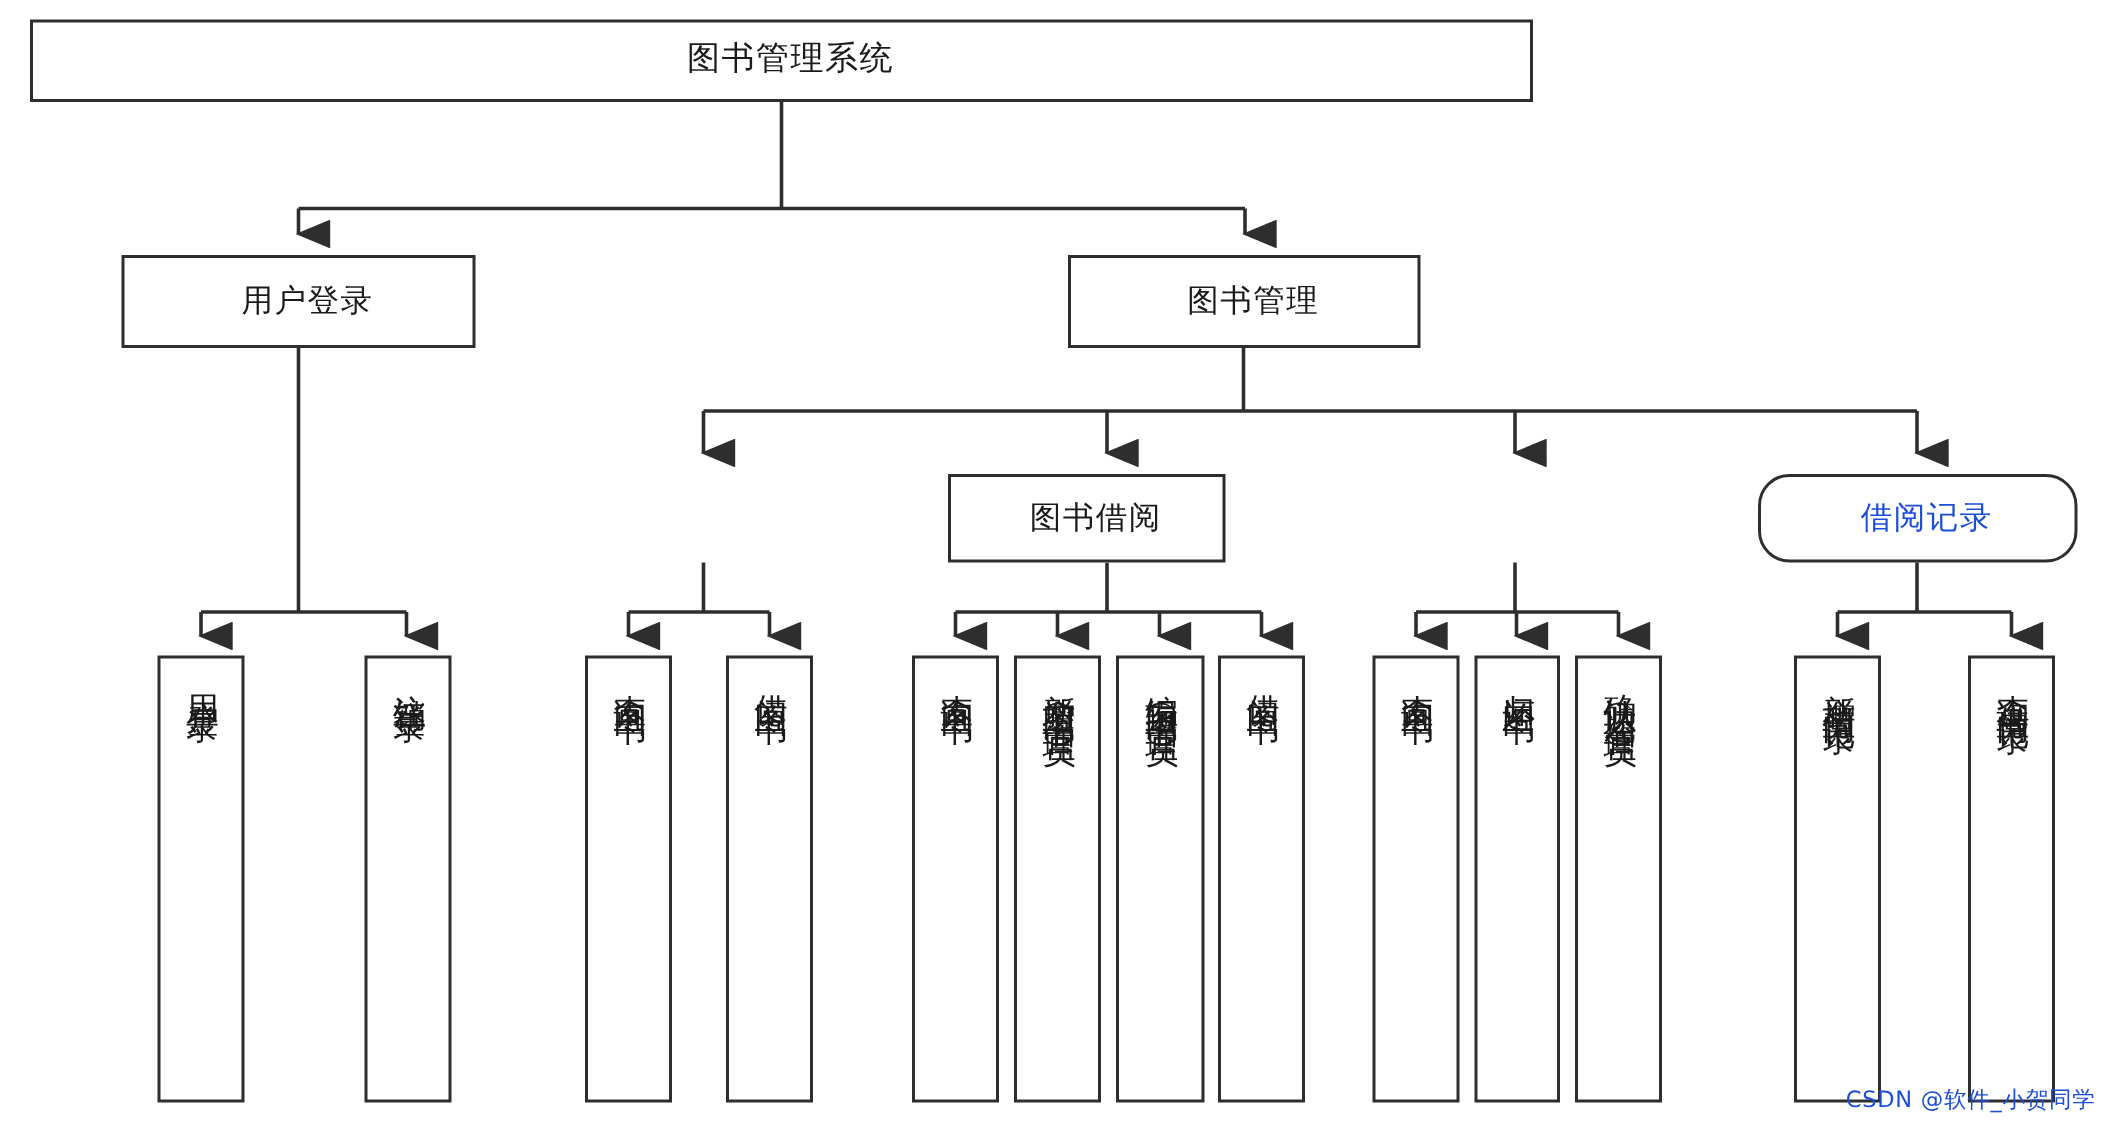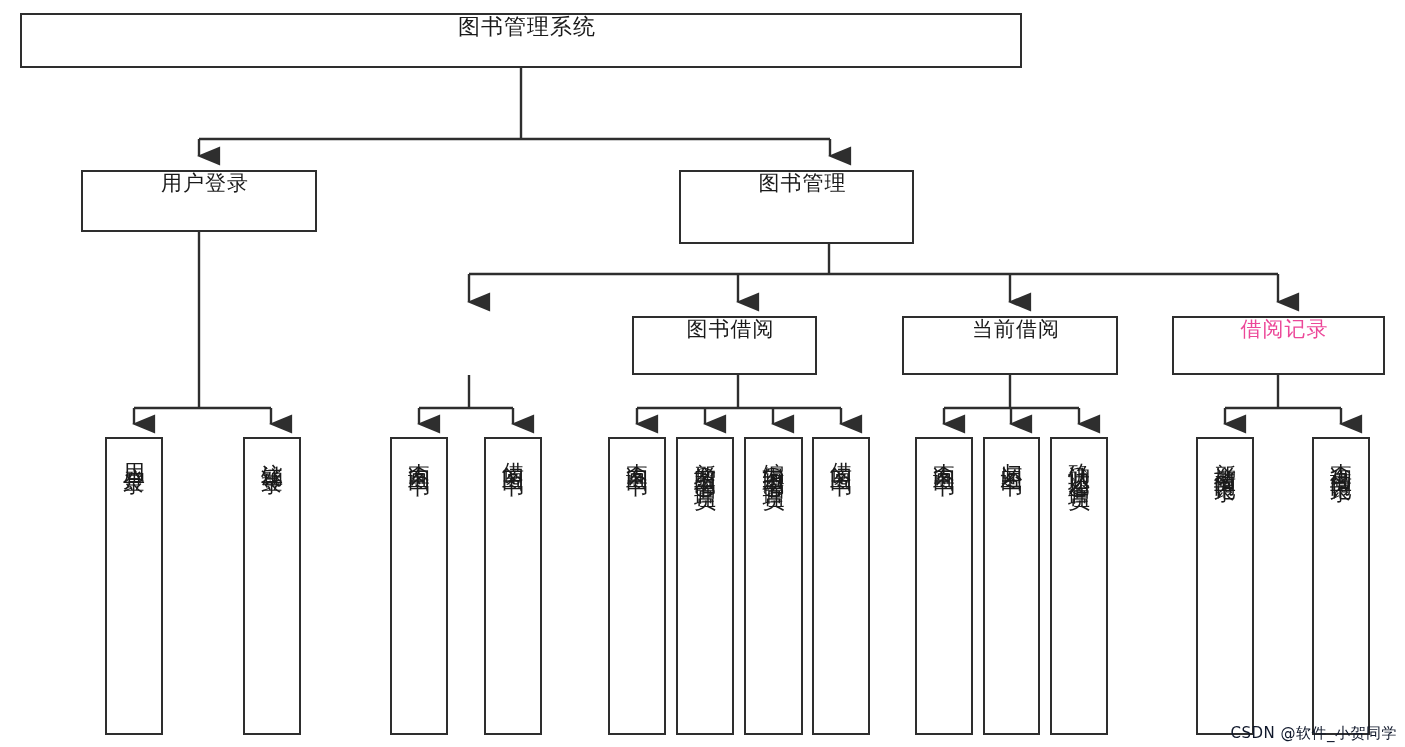--- a/index.html
+++ b/index.html
@@ -1,21 +1,21 @@
 <!DOCTYPE html>
 <html><head>
 <meta charset="utf-8">
 <style>
   html,body{margin:0;padding:0;background:#ffffff;}
   body{width:1405px;height:747px;overflow:hidden;
        font-family:"DejaVu Sans","Liberation Sans",sans-serif;}
   #diagram-root{position:relative;width:1405px;height:747px;background:#fff;}
   svg.connectors{position:absolute;left:0;top:0;width:1405px;height:747px;}
   .node{position:absolute;box-sizing:border-box;background:#ffffff;
-        border:2px solid #2e2e2e;display:flex;
+        border:2px solid #2e2e2e;display:flex;align-items:center;
         justify-content:center;color:#1a1a1a;padding-left:12px;}
   .node .lbl{display:block;text-align:center;line-height:1.12;}
   .node.horiz .lbl{font-size:21px;letter-spacing:1px;}
   .node.root .lbl{font-size:22px;letter-spacing:1px;}
   .node.vert{padding:6px 2px;align-items:flex-start;justify-content:center;}
   .node.vert .lbl{writing-mode:vertical-rl;text-orientation:upright;
                   font-size:22px;letter-spacing:4px;line-height:1.0;
                   white-space:nowrap;}
   #watermark{position:absolute;right:8px;bottom:4px;font-size:15px;
              color:#b9b9b9;letter-spacing:.5px;white-space:nowrap;}
@@ -75,31 +75,28 @@
     </g>
   </svg>
 
   <div class="node root horiz" style="left: 20px; top: 13px; width: 1002px; height: 55px; border-color: rgb(46, 46, 46); background: rgb(255, 255, 255); color: rgb(26, 26, 26);">
     <span class="lbl">图书管理系统</span>
   </div>
 
   <div class="node horiz" style="left: 81px; top: 170px; width: 236px; height: 62px; border-color: rgb(46, 46, 46); background: rgb(255, 255, 255); color: rgb(26, 26, 26);">
     <span class="lbl">用户登录</span>
   </div>
-  <div class="node horiz" style="left: 679px; top: 170px; width: 235px; height: 74px; border-color: rgb(46, 46, 46); background: rgb(255, 255, 255); color: rgb(26, 26, 26);">
+  <div class="node horiz" style="left: 712px; top: 170px; width: 235px; height: 62px; border-color: rgb(46, 46, 46); background: rgb(255, 255, 255); color: rgb(26, 26, 26);">
     <span class="lbl">图书管理</span>
   </div>
 
   <div class="node horiz" style="left: 632px; top: 316px; width: 185px; height: 59px; border-color: rgb(46, 46, 46); background: rgb(255, 255, 255); color: rgb(26, 26, 26);">
     <span class="lbl">图书借阅</span>
   </div>
-  <div class="node horiz" style="left: 902px; top: 316px; width: 216px; height: 59px; border-color: rgb(46, 46, 46); background: rgb(255, 255, 255); color: rgb(26, 26, 26);">
-    <span class="lbl">当前借阅</span>
-  </div>
-  <div class="node horiz" style="left: 1172px; top: 316px; width: 213px; height: 59px; border-color: rgb(46, 46, 46); background: rgb(255, 255, 255); color: #ec4899;">
+  <div class="node horiz" style="left: 1172px; top: 316px; width: 213px; height: 59px; border-color: rgb(46, 46, 46); background: rgb(255, 255, 255); color: #1d4ed8; border-radius: 21px;">
     <span class="lbl">借阅记录</span>
   </div>
 
   <div class="node vert" style="left: 105px; top: 437px; width: 58px; height: 298px; border-color: rgb(46, 46, 46); background: rgb(255, 255, 255); color: rgb(26, 26, 26);">
     <span class="lbl">用户登录</span>
   </div>
   <div class="node vert" style="left: 243px; top: 437px; width: 58px; height: 298px; border-color: rgb(46, 46, 46); background: rgb(255, 255, 255); color: rgb(26, 26, 26);">
     <span class="lbl">注销登录</span>
   </div>
   <div class="node vert" style="left: 390px; top: 437px; width: 58px; height: 298px; border-color: rgb(46, 46, 46); background: rgb(255, 255, 255); color: rgb(26, 26, 26);">
@@ -129,14 +126,14 @@
   <div class="node vert" style="left: 1050px; top: 437px; width: 58px; height: 298px; border-color: rgb(46, 46, 46); background: rgb(255, 255, 255); color: rgb(26, 26, 26);">
     <span class="lbl">确认归还（管理员）</span>
   </div>
   <div class="node vert" style="left: 1196px; top: 437px; width: 58px; height: 298px; border-color: rgb(46, 46, 46); background: rgb(255, 255, 255); color: rgb(26, 26, 26);">
     <span class="lbl">新增借阅记录</span>
   </div>
   <div class="node vert" style="left: 1312px; top: 437px; width: 58px; height: 298px; border-color: rgb(46, 46, 46); background: rgb(255, 255, 255); color: rgb(26, 26, 26);">
     <span class="lbl">查询借阅记录</span>
   </div>
 
-  <div id="watermark" style="color: #0f172a;">CSDN @软件_小贺同学</div>
+  <div id="watermark" style="color: #1d4ed8;">CSDN @软件_小贺同学</div>
 </div>
 
 </body></html>

